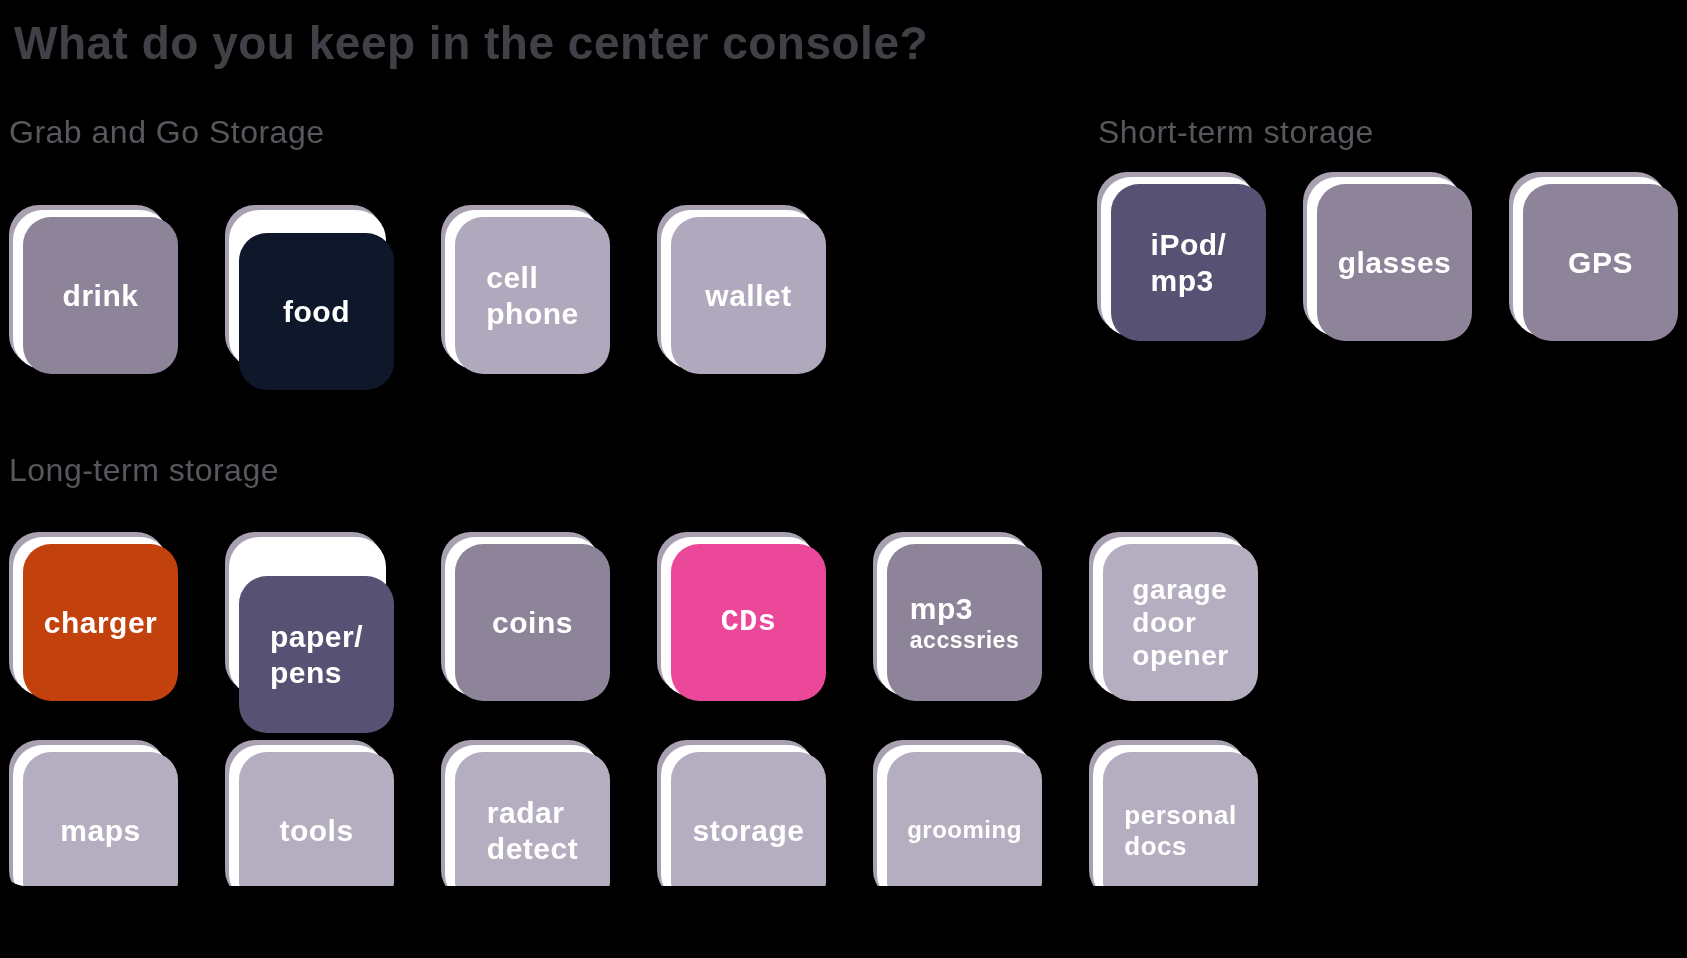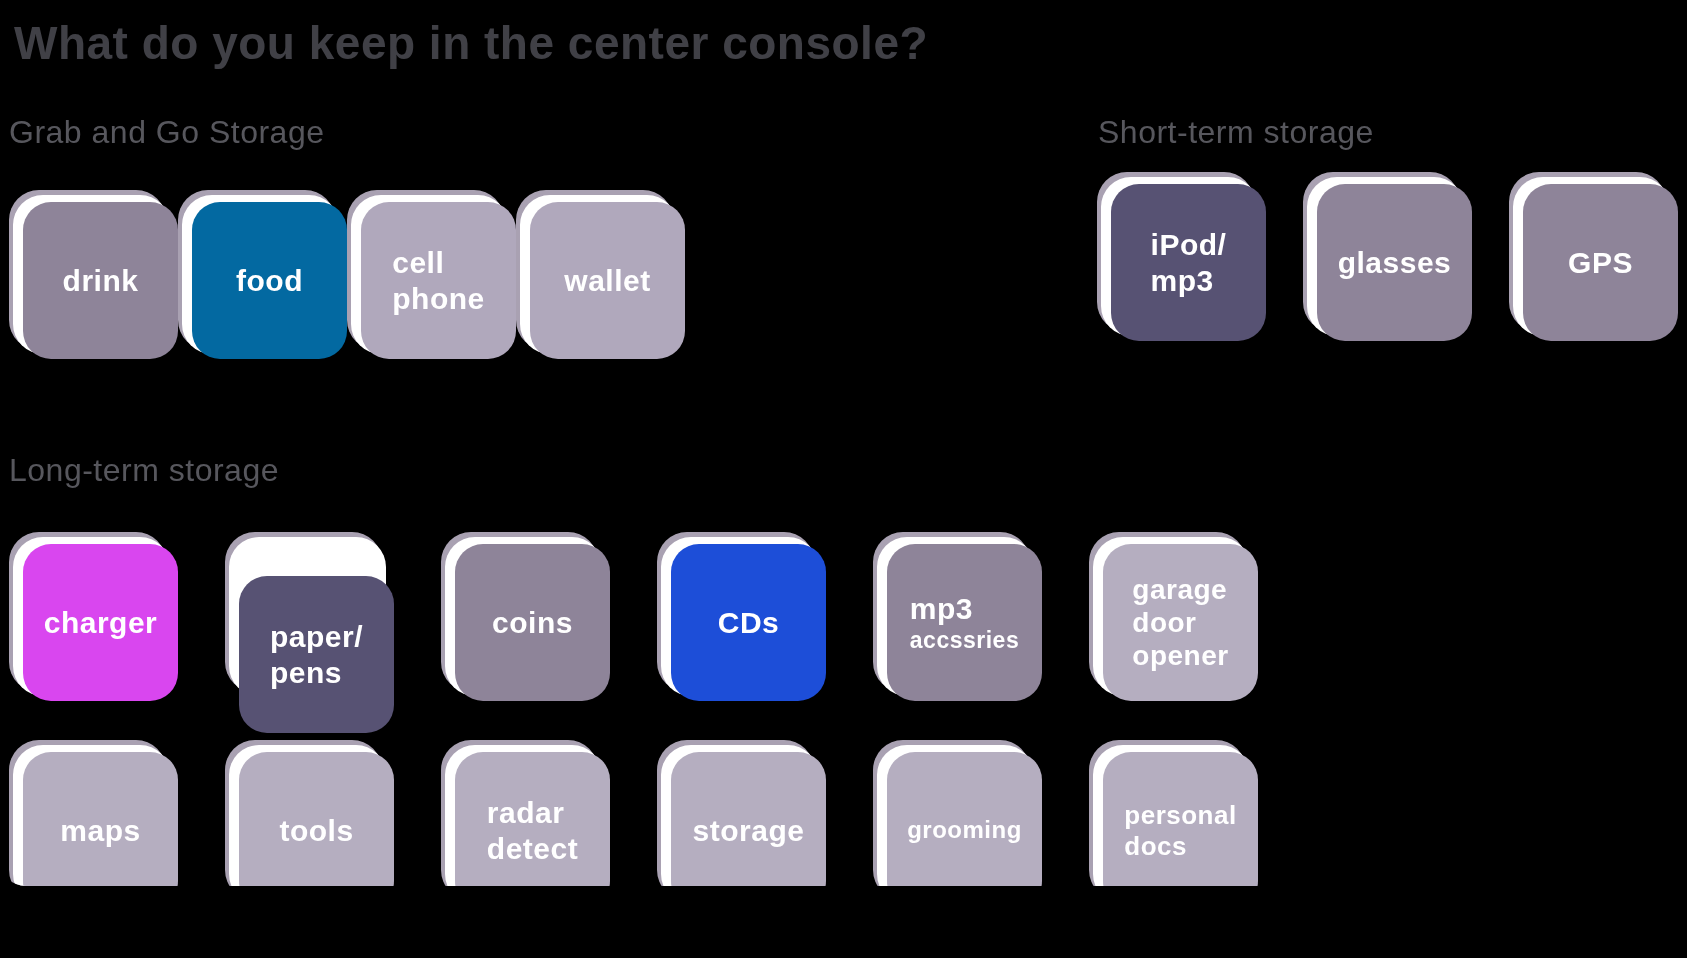--- a/index.html
+++ b/index.html
@@ -16,21 +16,21 @@
   }
   .section-heading {
     position:absolute; font-size:32px; font-weight:400;
     color:var(--heading-color,#57575d); letter-spacing:0.5px;
   }
   #heading-grab  { left:9px;    top:114px; }
   #heading-short { left:1098px; top:114px; }
   #heading-long  { left:9px;    top:452px; }
 
   .tile-row { position:absolute; display:flex; }
-  #row-grab  { left:9px;    top:190px; }
+  #row-grab  { left:9px;    top:205px; gap:47px; }
   #row-short { left:1097px; top:172px; gap:37px; }
   #row-lt1   { left:9px;    top:532px; gap:47px; }
   #row-lt2   { left:9px;    top:740px; gap:47px; }
 
   .tile { position:relative; width:169px; height:169px; flex:0 0 auto; }
   .tile .back {
     position:absolute; left:0; top:0; width:157px; height:160px;
     border-radius:30px; background:var(--tile-back,#a9a1b2);
   }
   .tile .mid {
@@ -68,21 +68,21 @@
     <div class="tile">
       <div class="back"></div>
       <div class="mid"></div>
       <div class="face" style="background-color: rgb(142, 132, 153);">
         <div class="tile-text">drink</div>
       </div>
     </div>
     <div class="tile">
       <div class="back"></div>
       <div class="mid"></div>
-      <div class="face" style="background-color: #0369a1;">
+      <div class="face" style="background-color: #0f172a; margin-top: 16px;">
         <div class="tile-text">food</div>
       </div>
     </div>
     <div class="tile">
       <div class="back"></div>
       <div class="mid"></div>
       <div class="face" style="background-color: rgb(176, 168, 188);">
         <div class="tile-text">cell
 phone</div>
       </div>
@@ -118,21 +118,21 @@
       <div class="face" style="background-color: rgb(142, 132, 153);">
         <div class="tile-text">GPS</div>
       </div>
     </div>
   </div>
 
   <div class="tile-row" id="row-lt1">
     <div class="tile">
       <div class="back"></div>
       <div class="mid"></div>
-      <div class="face" style="background-color: #d946ef;">
+      <div class="face" style="background-color: #c2410c;">
         <div class="tile-text">charger</div>
       </div>
     </div>
     <div class="tile">
       <div class="back"></div>
       <div class="mid"></div>
       <div class="face" style="background-color: rgb(87, 82, 115); margin-top: 32px;">
         <div class="tile-text">paper/
 pens</div>
       </div>
@@ -140,21 +140,21 @@
     <div class="tile">
       <div class="back"></div>
       <div class="mid"></div>
       <div class="face" style="background-color: rgb(142, 132, 153);">
         <div class="tile-text">coins</div>
       </div>
     </div>
     <div class="tile">
       <div class="back"></div>
       <div class="mid"></div>
-      <div class="face" style="background-color: #1d4ed8;">
+      <div class="face" style="background-color: #ec4899; font-family: Liberation Mono, monospace;">
         <div class="tile-text">CDs</div>
       </div>
     </div>
     <div class="tile">
       <div class="back"></div>
       <div class="mid"></div>
       <div class="face" style="background-color: rgb(142, 132, 153);">
         <div class="tile-text"><span>mp3</span><span class="sub">accssries</span></div>
       </div>
     </div>

